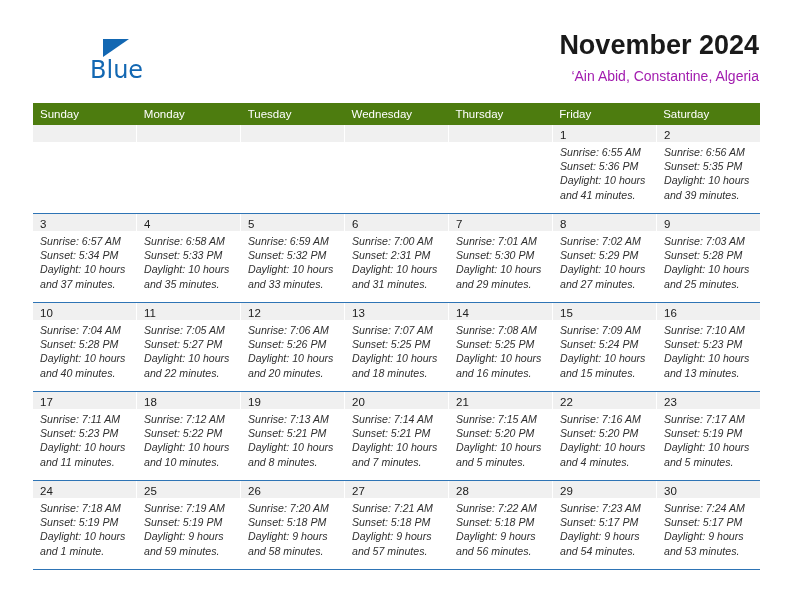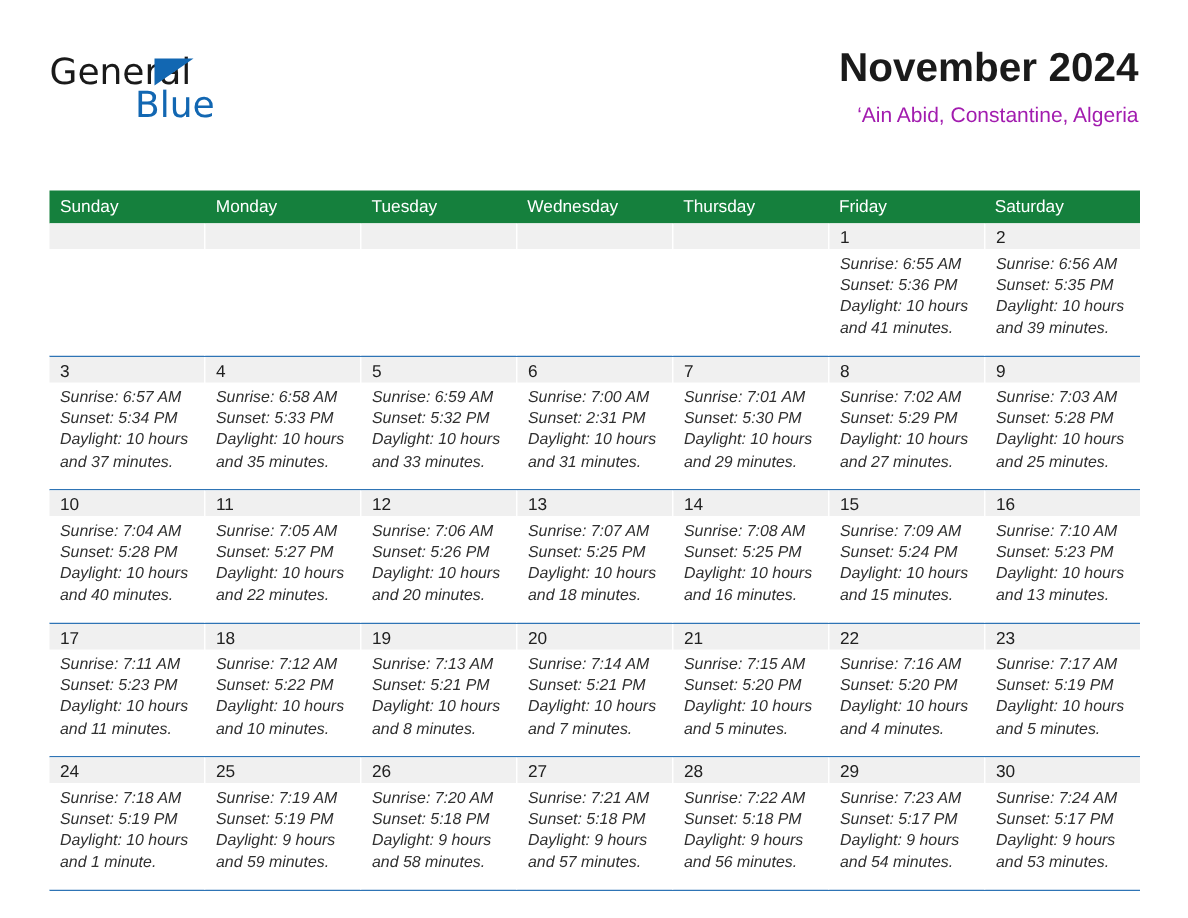--- a/index.html
+++ b/index.html
@@ -96,23 +96,22 @@
   .calendar {
     position: absolute;
     left: 33px;
     top: 103px;
     width: 727px;
   }
 
   .weekdays {
     display: flex;
     width: 100%;
-    background: #15803d;
+    background: #4d7c0f;
     height: 22px;
-    margin-top: 24px;
   }
   .weekday {
     flex: 1 1 0;
     color: #ffffff;
     font-size: 11.5px;
     line-height: 22px;
     padding-left: 7px;
     box-sizing: border-box;
     white-space: nowrap;
     overflow: hidden;
@@ -164,21 +163,20 @@
   }
 </style>
 </head>
 <body>
 
 <div class="page">
 
   <div class="header">
 
     <div class="brand">
-      <span class="brand-general">General</span>
       <span class="brand-tri"></span>
       <span class="brand-blue">Blue</span>
     </div>
 
     <div class="title-block">
       <div class="cal-title">November 2024</div>
       <div class="cal-subtitle">‘Ain Abid, Constantine, Algeria</div>
     </div>
 
   </div>

